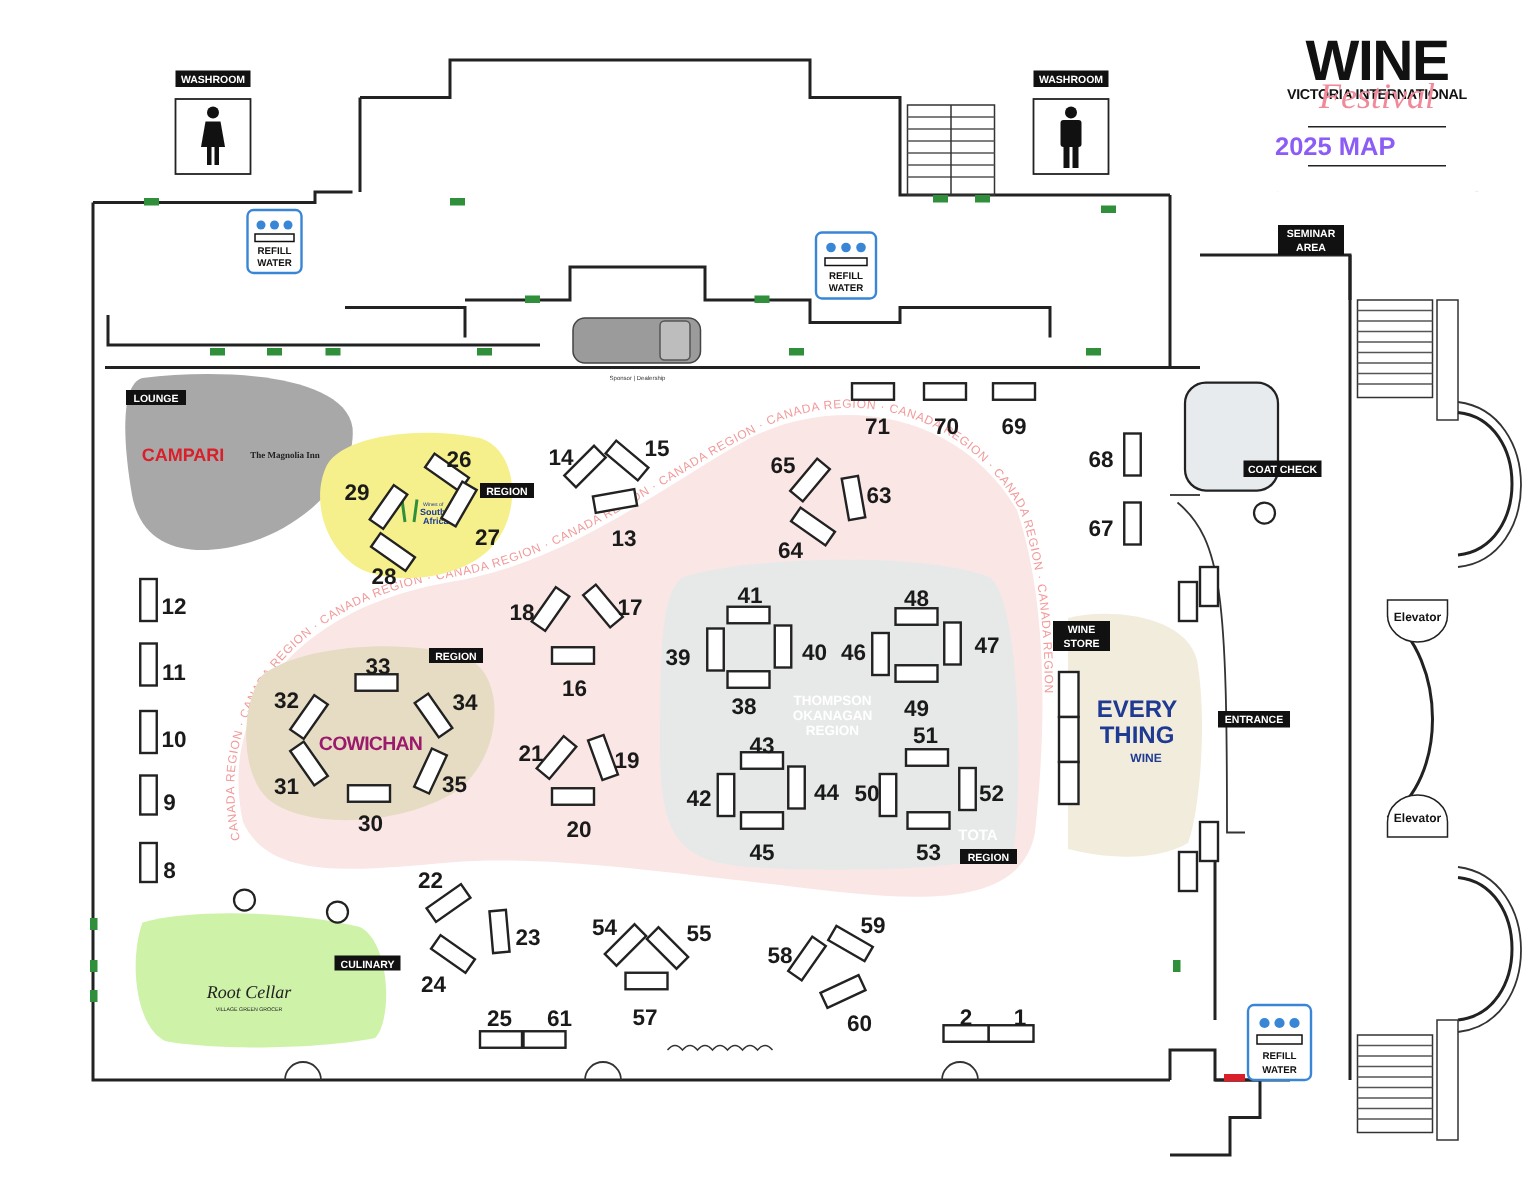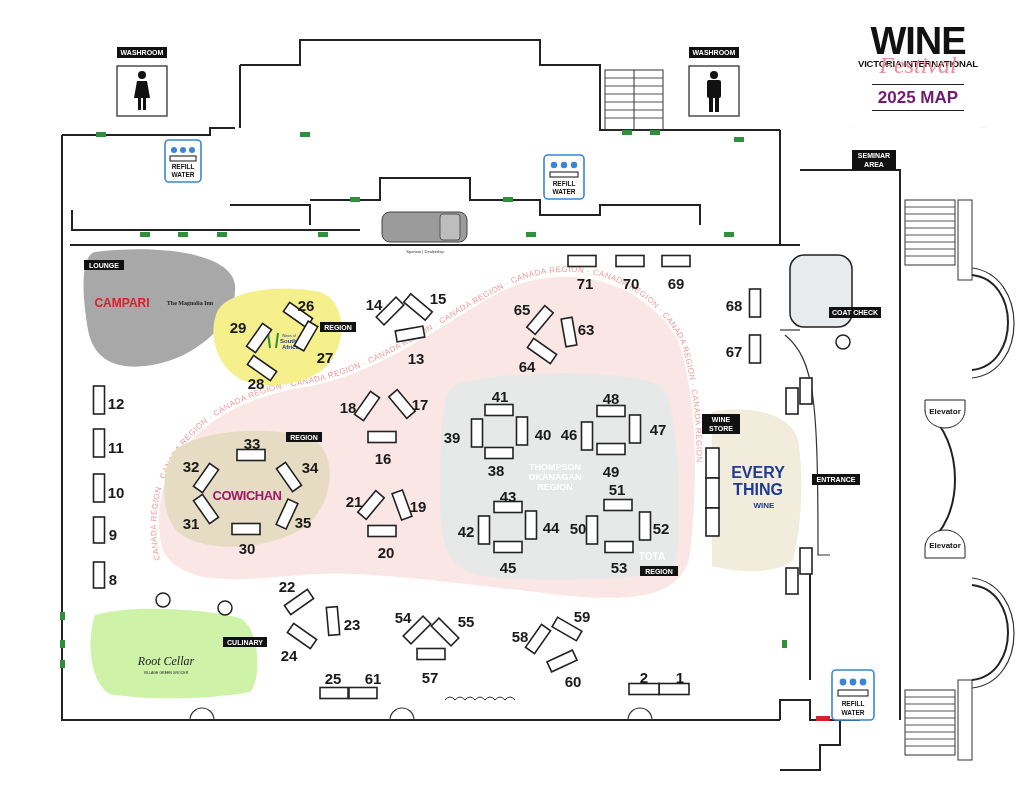--- a/index.html
+++ b/index.html
@@ -15,21 +15,21 @@
   .refill rect.box{fill:#fff;stroke:#3a86d6;stroke-width:1.6;}
   .refill text{font-family:"Liberation Sans",sans-serif;font-weight:700;font-size:6.5px;fill:#111;}
   .exit rect{fill:#2f8f3b;}
   
   #logo{position:absolute;left:850px;top:0;width:136px;height:128px;background:#fff;
         box-shadow:4px 6px 8px rgba(0,0,0,.35);clip-path:polygon(0 0,100% 0,100% 100%,50% 88%,0 100%);}
   #logo .l1{position:absolute;top:14px;left:0;width:100%;text-align:center;font-weight:700;font-size:9.5px;color:#111;letter-spacing:-.2px;margin-top:44px;}
   #logo .l2{position:absolute;top:22px;left:0;width:100%;text-align:center;font-weight:900;font-size:38px;color:#111;line-height:38px;letter-spacing:-1px;font-family:"Liberation Sans",sans-serif;}
   #logo .l3{position:absolute;top:52px;left:0;width:100%;text-align:center;font-style:italic;font-size:24px;color:#f08a9a;font-family:"Liberation Serif",serif;}
   #logo .rule1{position:absolute;top:84px;left:22px;width:92px;height:1px;background:#222;}
-  #logo .l4{position:absolute;top:88px;left:0;width:100%;text-align:center;font-weight:700;font-size:17px;color:#701a75;}
+  #logo .l4{position:absolute;top:88px;left:0;width:100%;font-weight:700;font-size:17px;color:#8b5cf6;}
   #logo .rule2{position:absolute;top:110px;left:22px;width:92px;height:1px;background:#222;}
 </style>
 </head>
 <body>
 
 <svg id="map" viewBox="0 0 1024 791" xmlns="http://www.w3.org/2000/svg">
   <defs>
     <path id="canadaPath" d="M160,560 C140,470 200,400 300,385 C380,372 440,320 500,290 C560,255 640,270 680,340 C700,400 700,480 690,560 C680,620 600,600 520,590 C430,580 360,570 300,575 C240,580 180,590 160,560 Z"></path>
   </defs>
 

